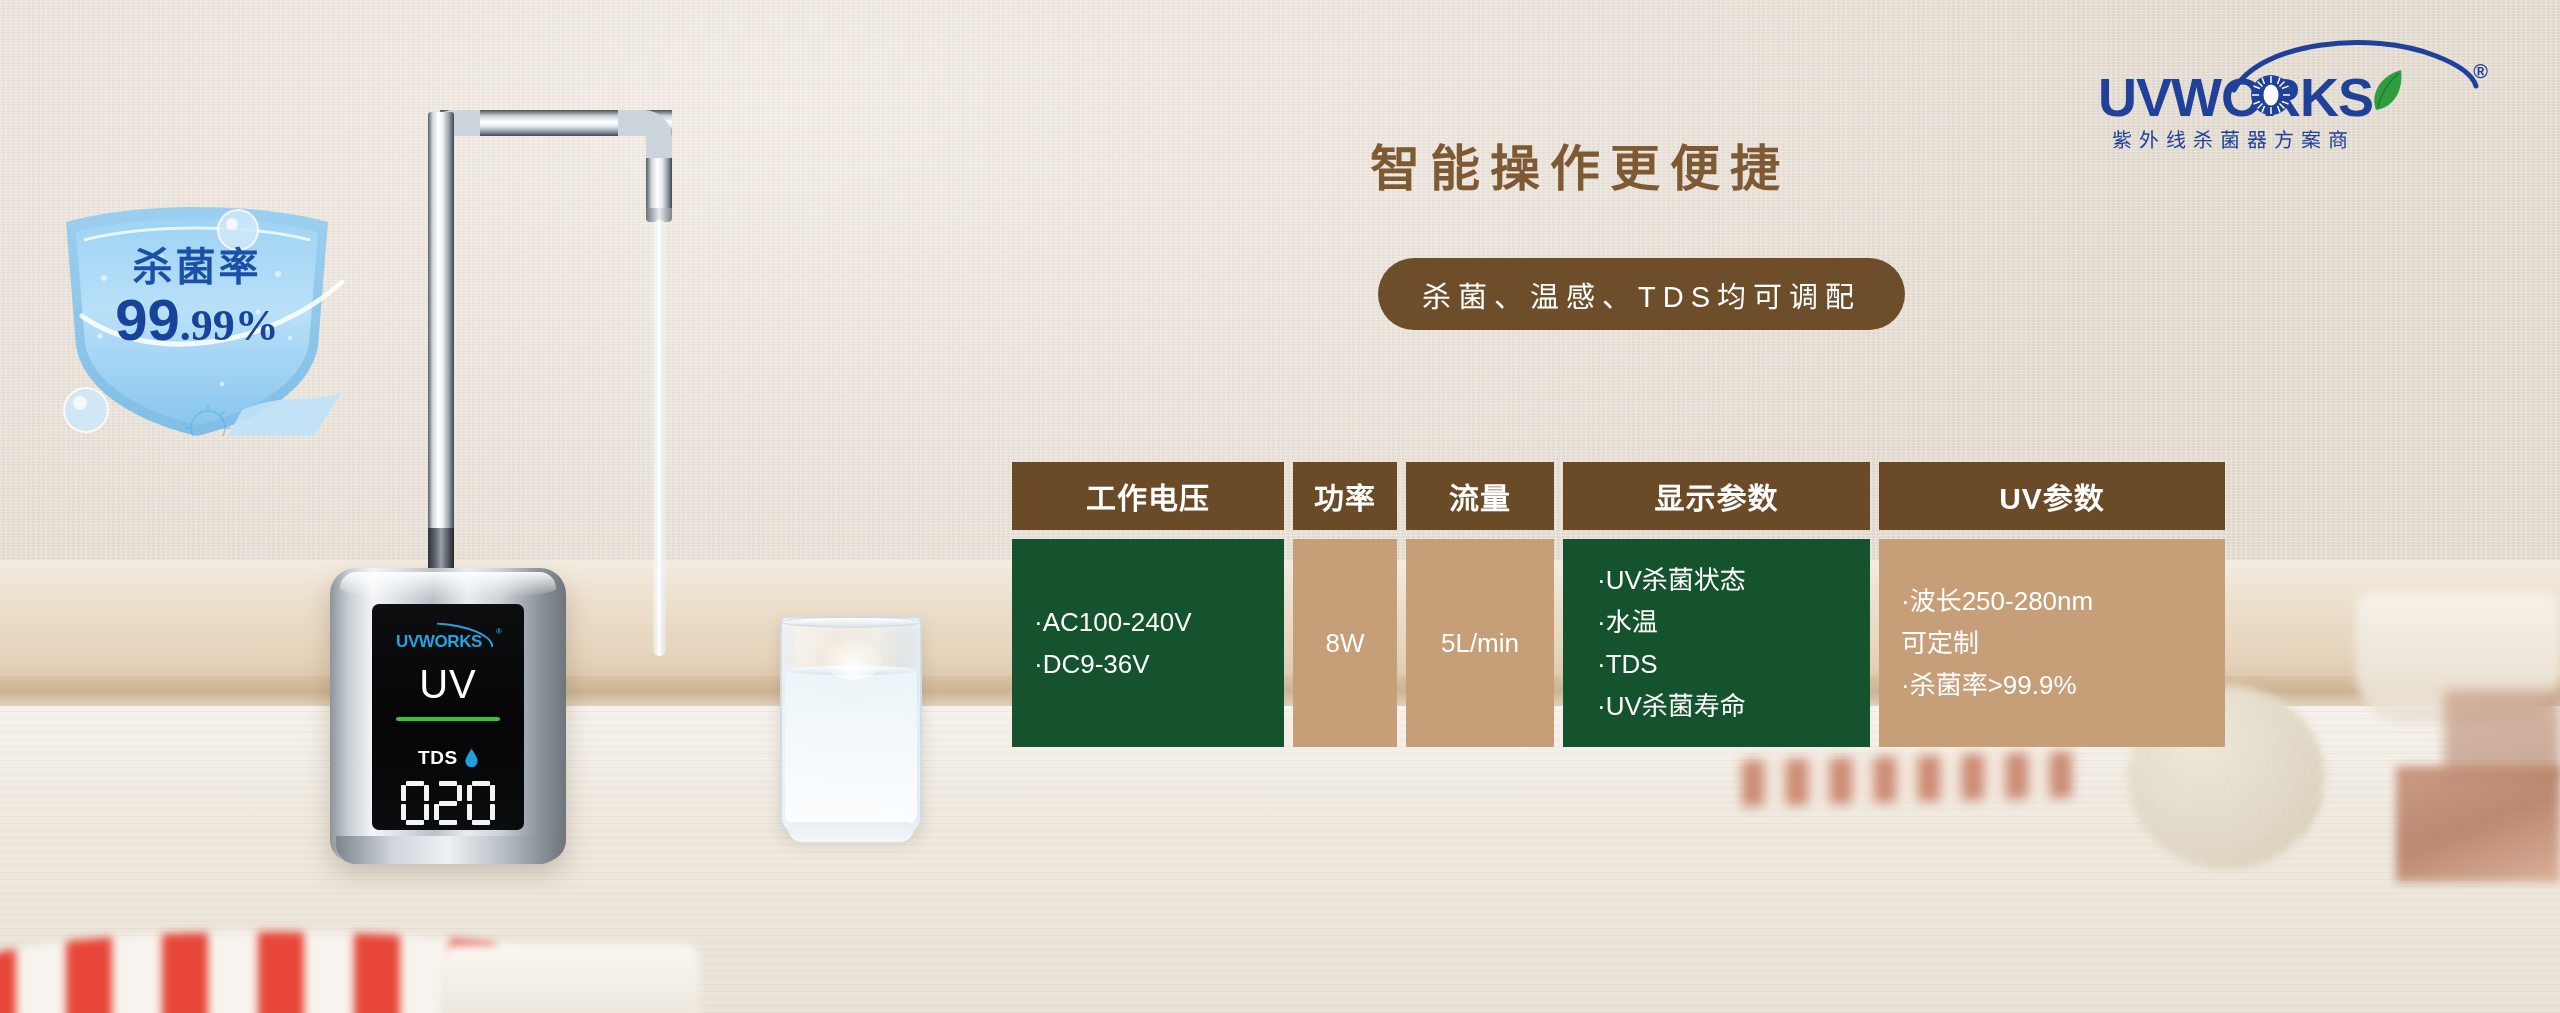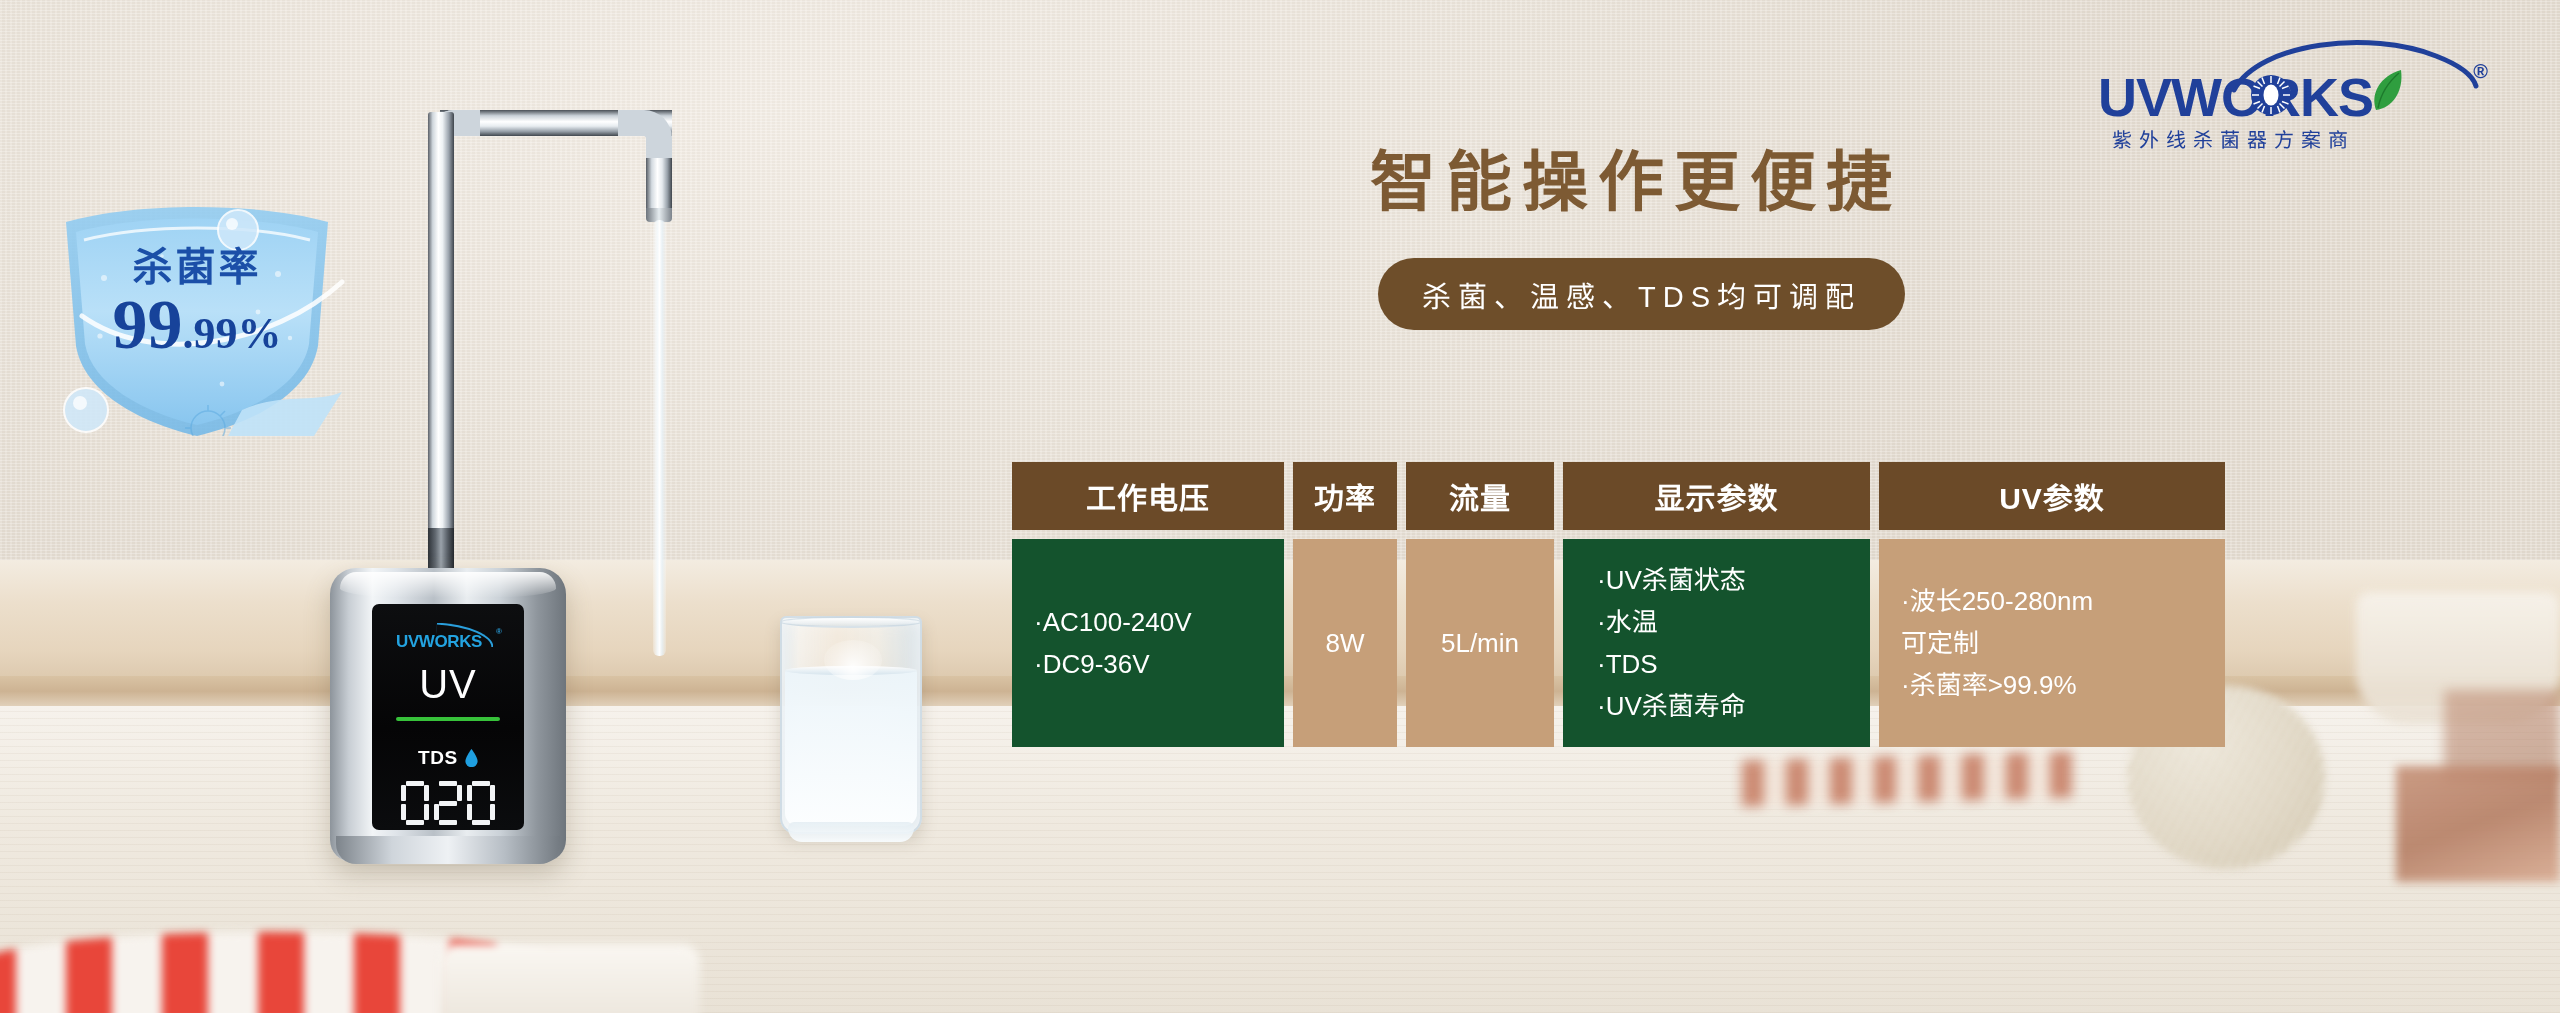--- a/index.html
+++ b/index.html
@@ -107,22 +107,22 @@
     padding-top:52px;
     pointer-events:none;
   }
   .badge-label {
     font-family:"Liberation Serif","DejaVu Serif",serif;
     font-size:40px; font-weight:700; color:#1b4fa8;
     letter-spacing:3px; line-height:1;
   }
   .badge-pct { display:flex; align-items:baseline; margin-top:6px; }
   .badge-big {
-    font-family:Liberation Serif, serif;
-    font-size:70px; font-weight:700; color:#17439a; line-height:.88;
+    font-family:Liberation Sans, sans-serif;
+    font-size:58px; font-weight:700; color:#17439a; line-height:.88;
   }
   .badge-small {
     font-family:"Liberation Serif","DejaVu Serif",serif;
     font-size:44px; font-weight:700; color:#17439a; line-height:1;
   }
 
   
   #faucet { position:absolute; left:404px; top:48px; width:290px; height:560px; }
   .pipe-v-left {
     position:absolute; left:24px; top:64px; width:26px; height:500px;
@@ -264,21 +264,21 @@
   .glass-bottom {
     position:absolute; left:8px; bottom:0; width:126px; height:20px;
     background:linear-gradient(180deg,rgba(226,236,242,.8),rgba(248,252,254,.95));
     border-radius:6px 6px 14px 14px;
   }
 
   
   #headline {
     position:absolute; left:1370px; top:128px;
     font-family:"Liberation Serif","DejaVu Serif",serif;
-    font-size:66px; font-weight:700; color:#7d5a33;
+    font-size:50px; font-weight:700; color:#7d5a33;
     letter-spacing:10px; white-space:nowrap;
   }
   #subtitle-pill {
     position:absolute; left:1378px; top:258px;
     height:72px; padding:0 44px;
     background:#6e4e2a; border-radius:36px;
     display:flex; align-items:center; justify-content:center;
   }
   #subtitle-pill span {
     color:#ffffff; font-size:29px; letter-spacing:7px; white-space:nowrap;

